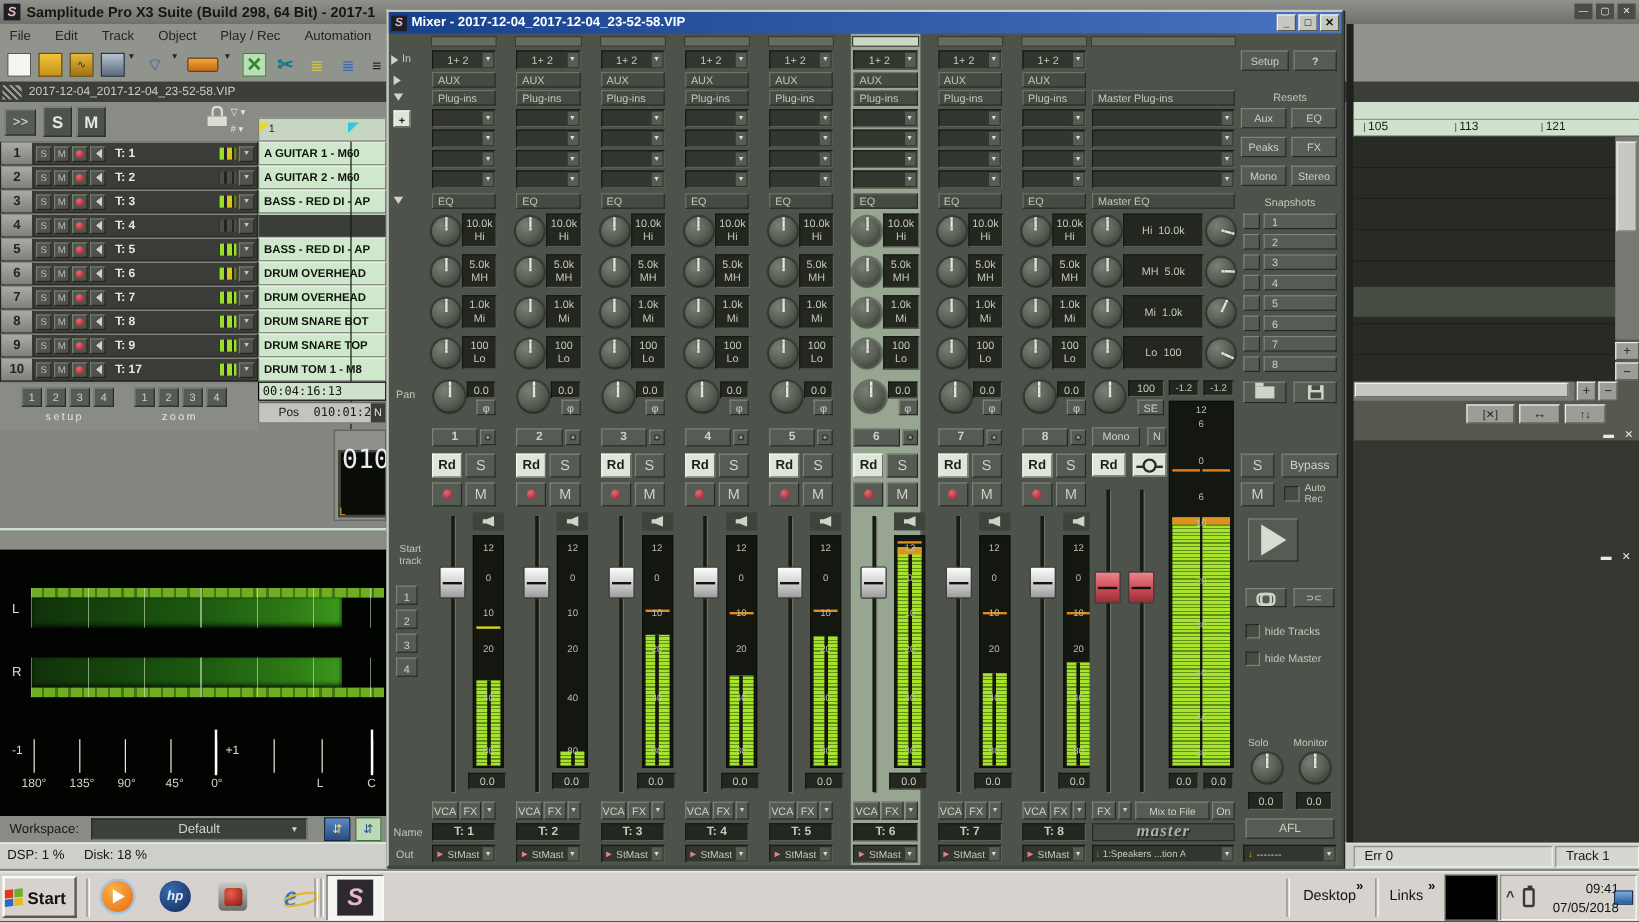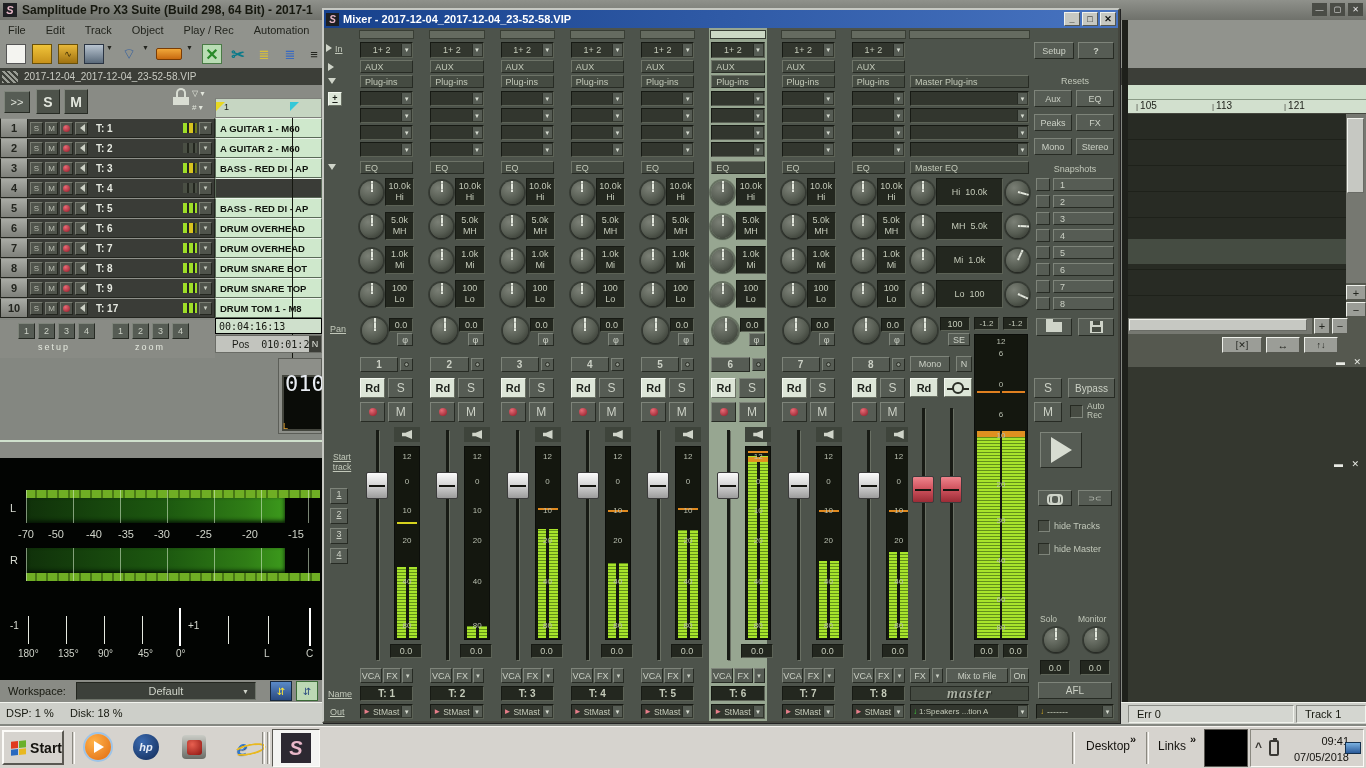--- a/index.html
+++ b/index.html
@@ -177,21 +177,21 @@
            box-shadow:1px 1px 0 #222; }
   .mx-title { position:absolute; left:0; top:0; right:0; height:18px;
               background:linear-gradient(90deg,#17418c,#4773c0); display:flex; align-items:center; gap:4px; padding-left:2px;}
   .mx-title .ttext { color:#fff; font-size:11px; font-weight:bold; }
   .mx-ctrl { position:absolute; right:2px; top:2px; display:flex; gap:2px; }
   .mx-ctrl span { width:16px; height:14px; background:#c6c8c2; border:1px solid; border-color:#f0f2ec #55574f #55574f #f0f2ec;
                   color:#101210; font-size:9px; font-weight:bold; display:flex; align-items:center; justify-content:center;}
   .mx-content { position:absolute; left:0; top:18px; width:794px; height:693px; overflow:hidden; }
 
   .mx-gutter { position:absolute; left:0; top:0; width:33px; height:100%; color:#c2c8ba; font-size:9px; }
-  .g-item { position:absolute; display:flex; align-items:flex-start; gap:3px;text-decoration:underline; }
+  .g-item { position:absolute; display:flex; align-items:flex-end; gap:3px; }
   .tri { width:0; height:0; border:4px solid transparent; }
   .tri.r { border-left:6px solid #cfd4c9; border-right:none; }
   .tri.d { border-top:6px solid #cfd4c9; border-bottom:none; }
 
   .mx-strips { position:absolute; left:33px; top:0; width:550px; height:100%; display:flex; gap:13px; padding-left:1px; }
   .strip { position:relative; width:67px; height:100%; background:#4d534b; }
   .strip.sel { background:#97a691; }
   .c-top { position:absolute; left:1px; right:1px; top:2px; height:9px; background:#656b60; border:1px solid #383d34; }
   .sel .c-top { background:#ccd8c5; }
   .c-row { position:absolute; left:2px; right:2px; }
@@ -280,21 +280,21 @@
   .foldico::before { content:""; position:absolute; left:0; top:-3px; width:7px; height:3px; background:#cfd4c9; }
   .saveico { width:13px; height:12px; background:#cfd4c9; position:relative; }
   .saveico::before { content:""; position:absolute; left:3px; top:0; width:7px; height:4px; background:#474c43; }
   .saveico::after { content:""; position:absolute; left:2px; bottom:1px; width:9px; height:5px; background:#474c43; }
 
   
   .taskbar { position:absolute; left:0; top:726px; width:1366px; height:42px; background:#d6d3ce;
              border-top:1px solid #f6f4f0; }
   .startbtn { position:absolute; left:2px; top:3px; width:62px; height:35px; background:#d6d3ce;
               border:2px solid; border-color:#fcfbf8 #5a5852 #5a5852 #fcfbf8; display:flex; align-items:center;
-              justify-content:flex-end; gap:4px; font-weight:bold; font-size:14px; color:#14120e; }
+              justify-content:flex-start; gap:4px; font-weight:bold; font-size:14px; color:#14120e; }
   .winflag { width:15px; height:14px; display:grid; grid-template-columns:1fr 1fr; grid-template-rows:1fr 1fr; gap:1px; transform:skewY(-6deg);}
   .winflag i { display:block; }
   .qsep { position:absolute; top:5px; width:3px; height:32px; border-left:1px solid #8a8880; border-right:1px solid #fcfbf8; }
   .qico { position:absolute; top:6px; width:28px; height:28px; display:flex; align-items:center; justify-content:center; }
   .wmp { width:26px; height:26px; border-radius:50%; background:radial-gradient(circle at 35% 30%, #ffb24a, #e06a10);
          display:flex; align-items:center; justify-content:center; box-shadow:0 0 0 2px #9ec4e8; }
   .wmp i { width:0; height:0; border-top:6px solid transparent; border-bottom:6px solid transparent; border-left:10px solid #fff; margin-left:2px;}
   .hpico { width:26px; height:26px; border-radius:50%; background:radial-gradient(circle at 35% 30%, #3a6ab0, #122a56);
            color:#e8eef8; font-size:11px; font-weight:bold; font-style:italic; display:flex; align-items:center; justify-content:center; }
   .cubeico { width:24px; height:24px; border-radius:4px; background:linear-gradient(#caccc6,#6a6c66);
@@ -606,30 +606,20 @@
 
   <div class="divider"><span class="grip"></span></div>
 
   <div class="meterbridge">
     <span class="mb-l">L</span>
     <div class="hbar" style="top:32px;">
       <div class="thin"></div>
       <div class="main"></div>
       <div class="ticks"></div>
     </div>
-    <div class="mb-scale">
-      <span style="left:18px">-70</span>
-      <span style="left:48px">-50</span>
-      <span style="left:86px">-40</span>
-      <span style="left:118px">-35</span>
-      <span style="left:154px">-30</span>
-      <span style="left:196px">-25</span>
-      <span style="left:242px">-20</span>
-      <span style="left:288px">-15</span>
-    </div>
     <span class="mb-r">R</span>
     <div class="hbar" style="top:90px;">
       <div class="main"></div>
       <div class="thin"></div>
       <div class="ticks"></div>
     </div>
     <div class="corr">
       <span style="position:absolute;left:10px;top:12px;">-1</span>
       <i class="tick" style="left:28px"></i>
         <i class="tick" style="left:66px"></i>

